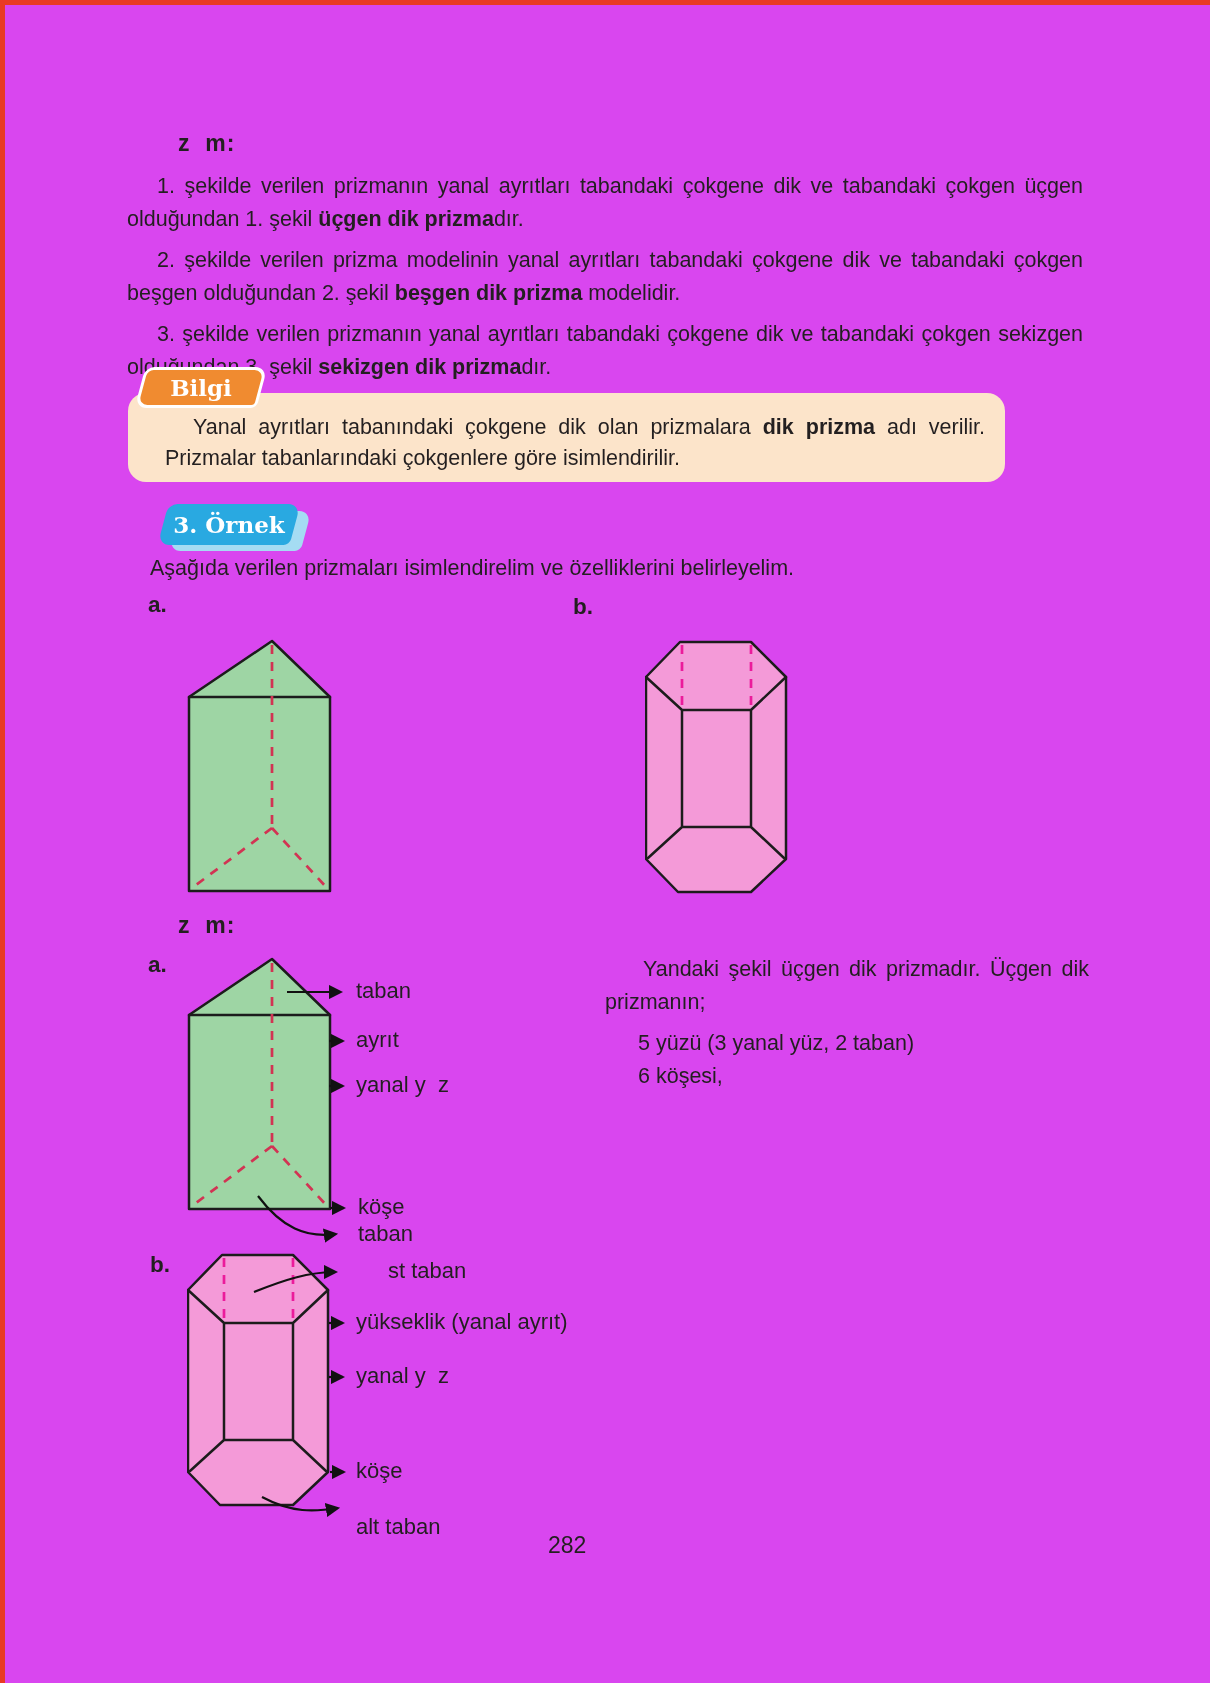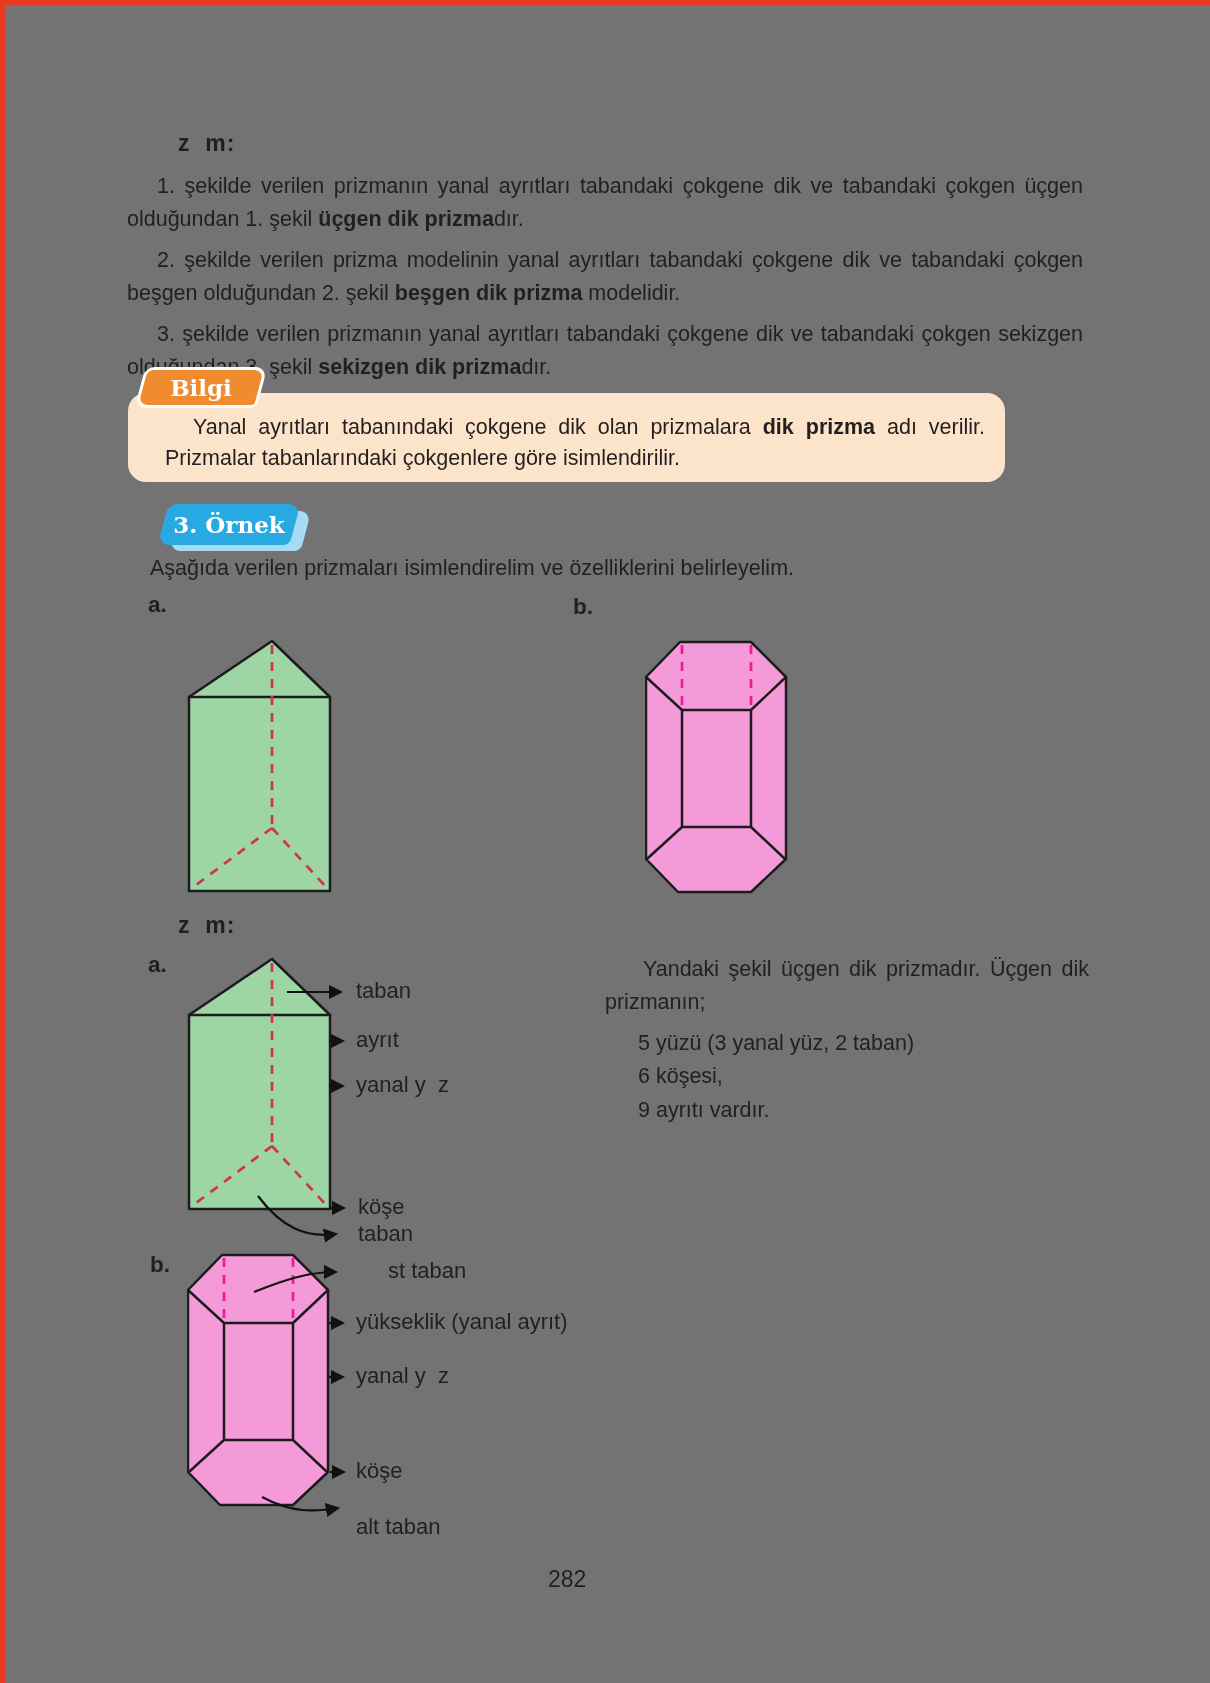--- a/index.html
+++ b/index.html
@@ -1,17 +1,17 @@
 <!DOCTYPE html>
 <html><head>
 <meta charset="utf-8">
 <style>
   html,body{margin:0;padding:0;background:#ffffff;}
   .page{
-    position:relative;width:1210px;height:1683px;background:#737373;overflow:hidden;
+    position:relative;width:1210px;height:1683px;background:#d946ef;overflow:hidden;
     font-family:"Liberation Sans","DejaVu Sans",sans-serif;color:#231f20;
   }
   .edge-top{position:absolute;left:0;top:0;width:1210px;height:5px;background:#e93a23;}
   .edge-left{position:absolute;left:0;top:0;width:5px;height:1683px;background:#e93a23;}
 
   .sol-head{position:absolute;font-size:23px;font-weight:bold;white-space:pre;letter-spacing:1px;}
   .intro{position:absolute;left:120px;top:163px;width:970px;}
   .body-para{font-size:21.5px;line-height:33.4px;text-align:justify;text-indent:30px;margin:7px;}
 
   .info-box{position:absolute;left:128px;top:393px;width:877px;height:89px;background:#fce4ca;border-radius:18px;}
@@ -35,21 +35,21 @@
 
   .arrows{position:absolute;left:0;top:0;width:1210px;height:1683px;pointer-events:none;}
   .arrow{fill:none;stroke:#111111;stroke-width:2.2;}
   .ann{position:absolute;font-size:22px;white-space:pre;}
 
   .rcol{position:absolute;width:498px;}
   .rcol .body-para{text-indent:38px;}
   .rc-item{font-size:21.5px;line-height:33.5px;padding-left:40px;}
   .rcol-b .rc-item + .rc-item{margin-top:9.5px;}
 
-  .page-num{position:absolute;left:548px;top:1532px;font-size:23px;margin-top:34px;}
+  .page-num{position:absolute;left:548px;top:1532px;font-size:23px;}
 </style>
 </head>
 <body>
 
 <div class="page">
   <div class="edge-top"></div>
   <div class="edge-left"></div>
 
   <div class="sol-head" style="left:178px;top:130px;">z  m:</div>
   <div class="intro">
@@ -127,17 +127,16 @@
   <div class="ann" style="left:388px;top:1258px;">st taban</div>
   <div class="ann" style="left:356px;top:1309px;">yükseklik (yanal ayrıt)</div>
   <div class="ann" style="left:356px;top:1363px;">yanal y  z</div>
   <div class="ann" style="left:356px;top:1458px;">köşe</div>
   <div class="ann" style="left:356px;top:1494px;margin-top:20px;">alt taban</div>
 
   <div class="rcol rcol-a" style="left:598px;top:946px;">
     <p class="body-para">Yandaki şekil üçgen dik prizmadır. Üçgen dik prizmanın;</p>
     <div class="rc-item">5 yüzü (3 yanal yüz, 2 taban)</div>
     <div class="rc-item">6 köşesi,</div>
-    <div class="rc-item">9 ayrıtı vardır.</div>
   </div>
 
   <div class="page-num">282</div>
 </div>
 
 </body></html>

